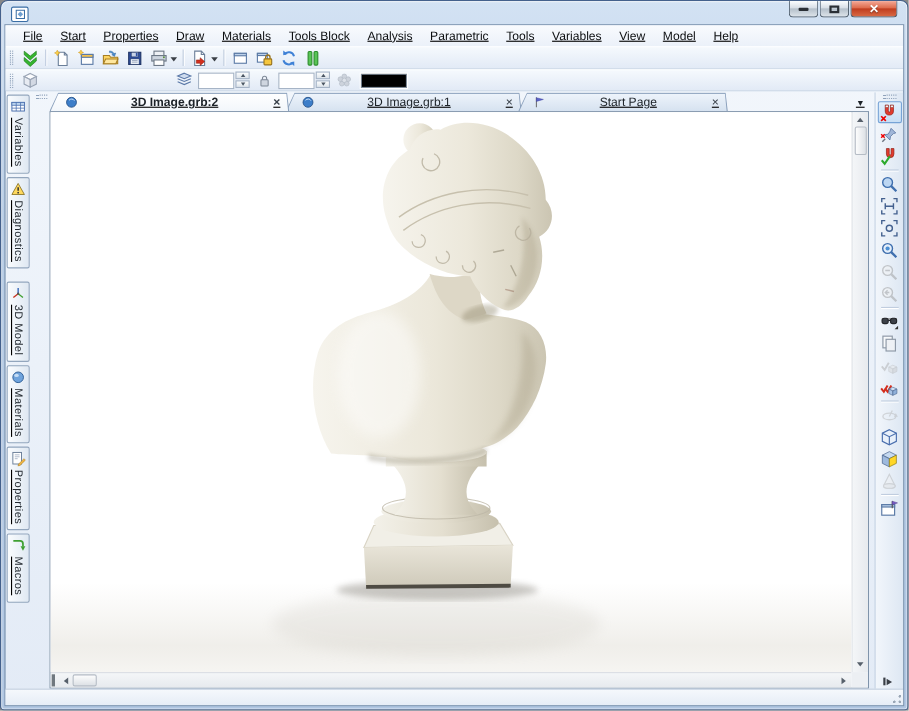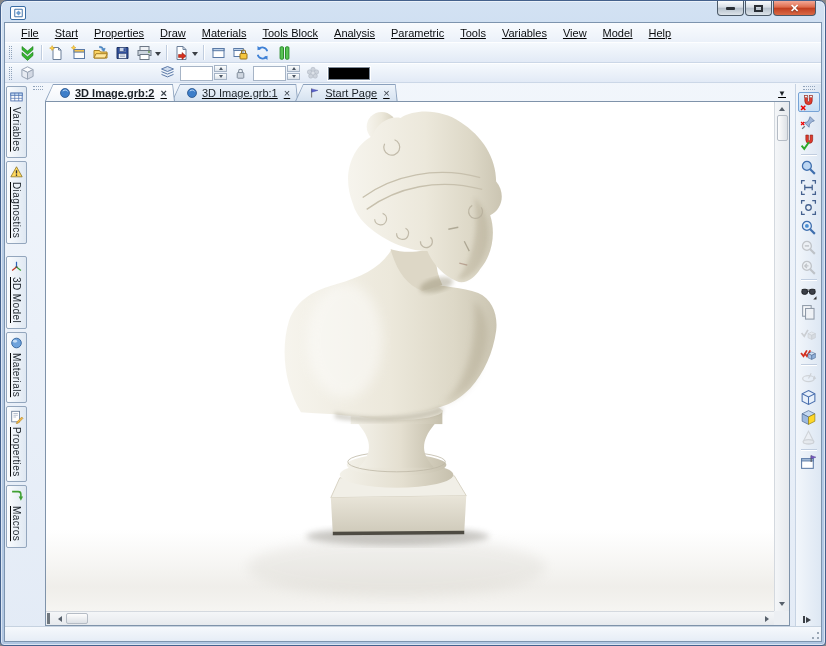--- a/index.html
+++ b/index.html
@@ -65,21 +65,21 @@
 
   .doc-area { flex:1; display:flex; flex-direction:column; min-width:0; margin:0 5px 0 17px; }
 
   .tabbar { height:17px; display:flex; align-items:flex-end; position:relative; }
   .tab-grip { position:absolute; left:-12px; top:2px; width:10px; height:4px;
     border-top:1px dotted #8fa2ba; border-bottom:1px dotted #8fa2ba; }
   .dtab { height:17px; clip-path:polygon(8px 0,calc(100% - 2px) 0,100% 100%,0 100%);
     background:#8aa0bc; padding:1px 1px 0 1px; margin-right:-3px; flex:none; }
   .dtab-in { height:100%; clip-path:polygon(7.2px 0,calc(100% - 1.6px) 0,100% 100%,0 100%);
     display:flex; align-items:center; padding:0 7px 0 13px; font-size:11px; color:#1c2228;
-    background:linear-gradient(#eef4fb,#d6e2f0); white-space:nowrap; }
+    background:linear-gradient(#eef4fb,#d6e2f0); white-space:nowrap;gap:44px; }
   .dtab.active { z-index:2; } .dtab.active .dtab-in { background:linear-gradient(#ffffff,#f2f6fb); font-weight:bold; }
   .ticon { margin-right:4px; flex:none; display:flex; }
   .tclose { margin-left:6px; font-size:11px; line-height:9px; color:#39414a; cursor:default; }
   .tab-overflow { margin-left:auto; font-size:8px; color:#1d2227; padding:0 4px 3px 0; }
 
   .canvas-frame { flex:1; border:1px solid #7f93aa; background:#fff; min-height:0;
     display:grid; grid-template-columns:1fr 15px; grid-template-rows:1fr 14px; }
   .canvas { position:relative; overflow:hidden; background:#fff; }
   .canvas svg.scene { position:absolute; inset:0; width:100%; height:100%; }
 

